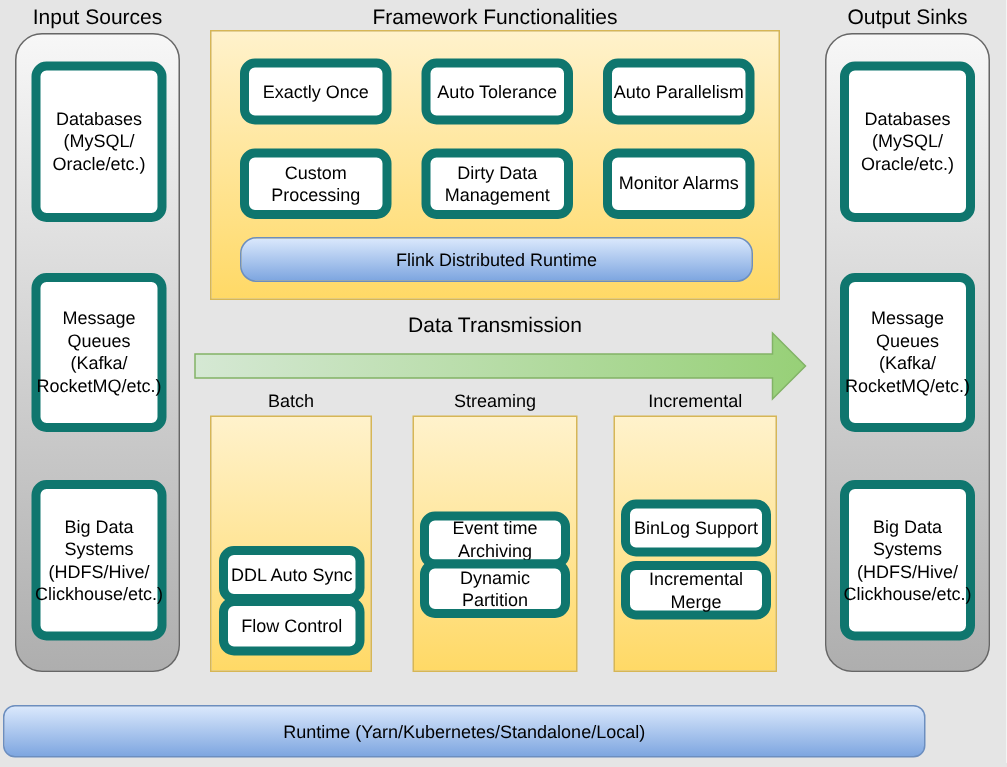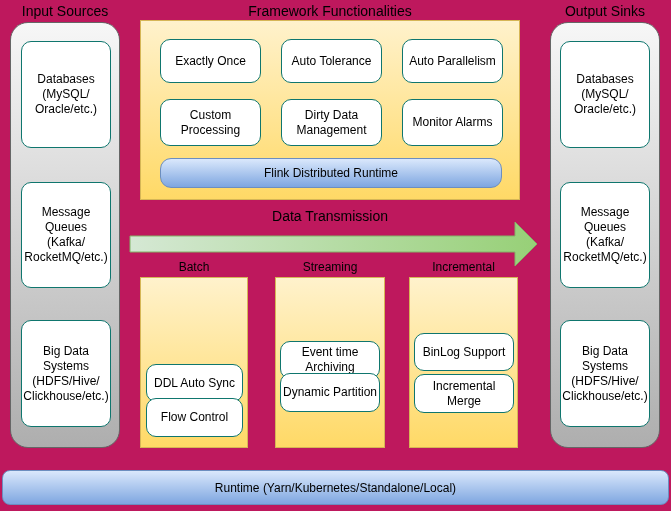--- a/index.html
+++ b/index.html
@@ -1,18 +1,18 @@
 <!DOCTYPE html>
 <html><head>
 <meta charset="utf-8">
 <style>
   html,body { margin:0; padding:0; background:#ffffff; }
   .canvas {
     position:relative; width:671px; height:511px;
-    background:#be185d; overflow:hidden;
+    background:#e5e5e5; overflow:hidden;
     font-family:"Liberation Sans", sans-serif;
     color:#000;
   }
   .abs { position:absolute; }
   .section-title {
     font-size:14px; text-align:center; line-height:16px;
     white-space:nowrap;
   }
   .mode-title {
     font-size:12px; text-align:center; line-height:14px;
@@ -21,21 +21,21 @@
     background:linear-gradient(#f7f7f7, #aeaeae);
     border:1px solid #666666; border-radius:18px;
     box-sizing:border-box;
   }
   .yellow-panel {
     background:linear-gradient(#fff2cc, #ffd966);
     border:1px solid #d6b656;
     box-sizing:border-box;
   }
   .white-box {
-    background:#ffffff; border:1px solid #0f766e; border-radius:10px;
+    background:#ffffff; border:6px solid #0f766e; border-radius:10px;
     box-sizing:border-box;
     display:flex; align-items:center; justify-content:center;
     text-align:center; font-size:12px; line-height:15px;
     white-space:pre-line;
   }
   .blue-bar {
     background:linear-gradient(#dae8fc, #7ea6e0);
     border:1px solid #6c8ebf; border-radius:6px;
     box-sizing:border-box;
     display:flex; align-items:center; justify-content:center;
@@ -111,15 +111,15 @@
 Oracle/etc.)</div>
   <div class="abs white-box" style="left:560px; top:182px; width:90px; height:106px;">Message
 Queues
 (Kafka/
 RocketMQ/etc.)</div>
   <div class="abs white-box" style="left:560px; top:320px; width:90px; height:107px;">Big Data
 Systems
 (HDFS/Hive/
 Clickhouse/etc.)</div>
 
-  <div class="abs blue-bar runtime-bar" style="left:2px; top:470px; width:667px; height:35px;">Runtime (Yarn/Kubernetes/Standalone/Local)</div>
+  <div class="abs blue-bar runtime-bar" style="left:2px; top:470px; width:615px; height:35px;">Runtime (Yarn/Kubernetes/Standalone/Local)</div>
 
 </div>
 
 </body></html>

